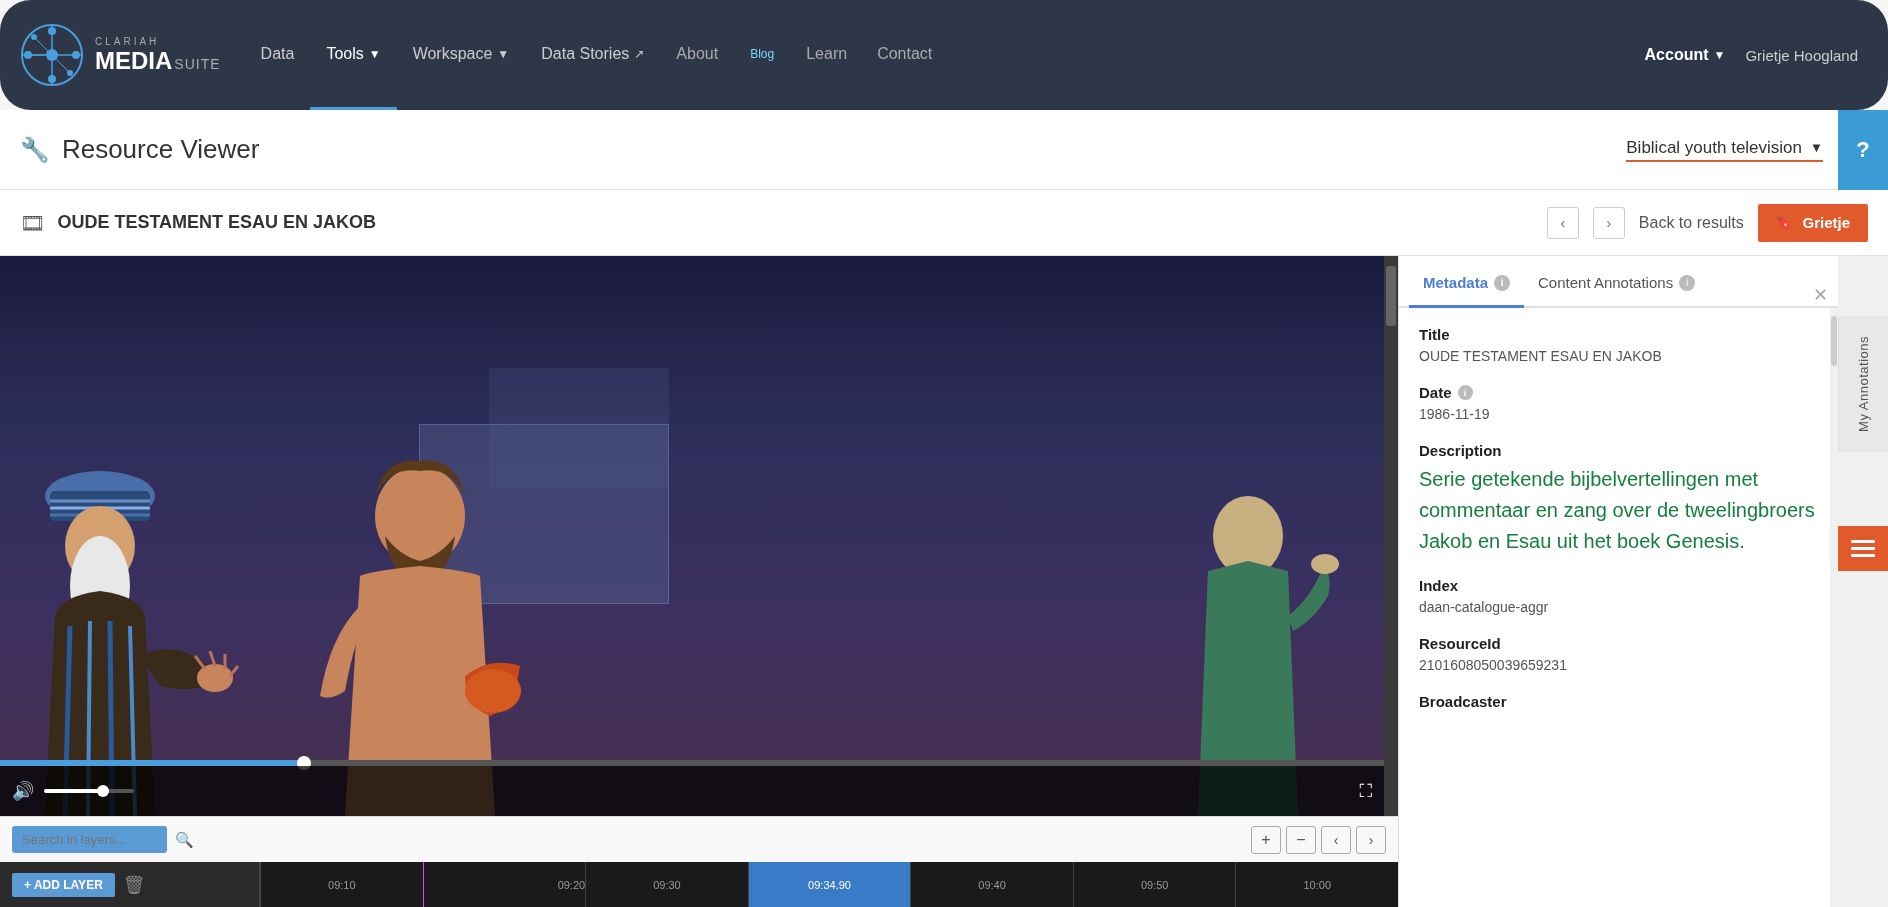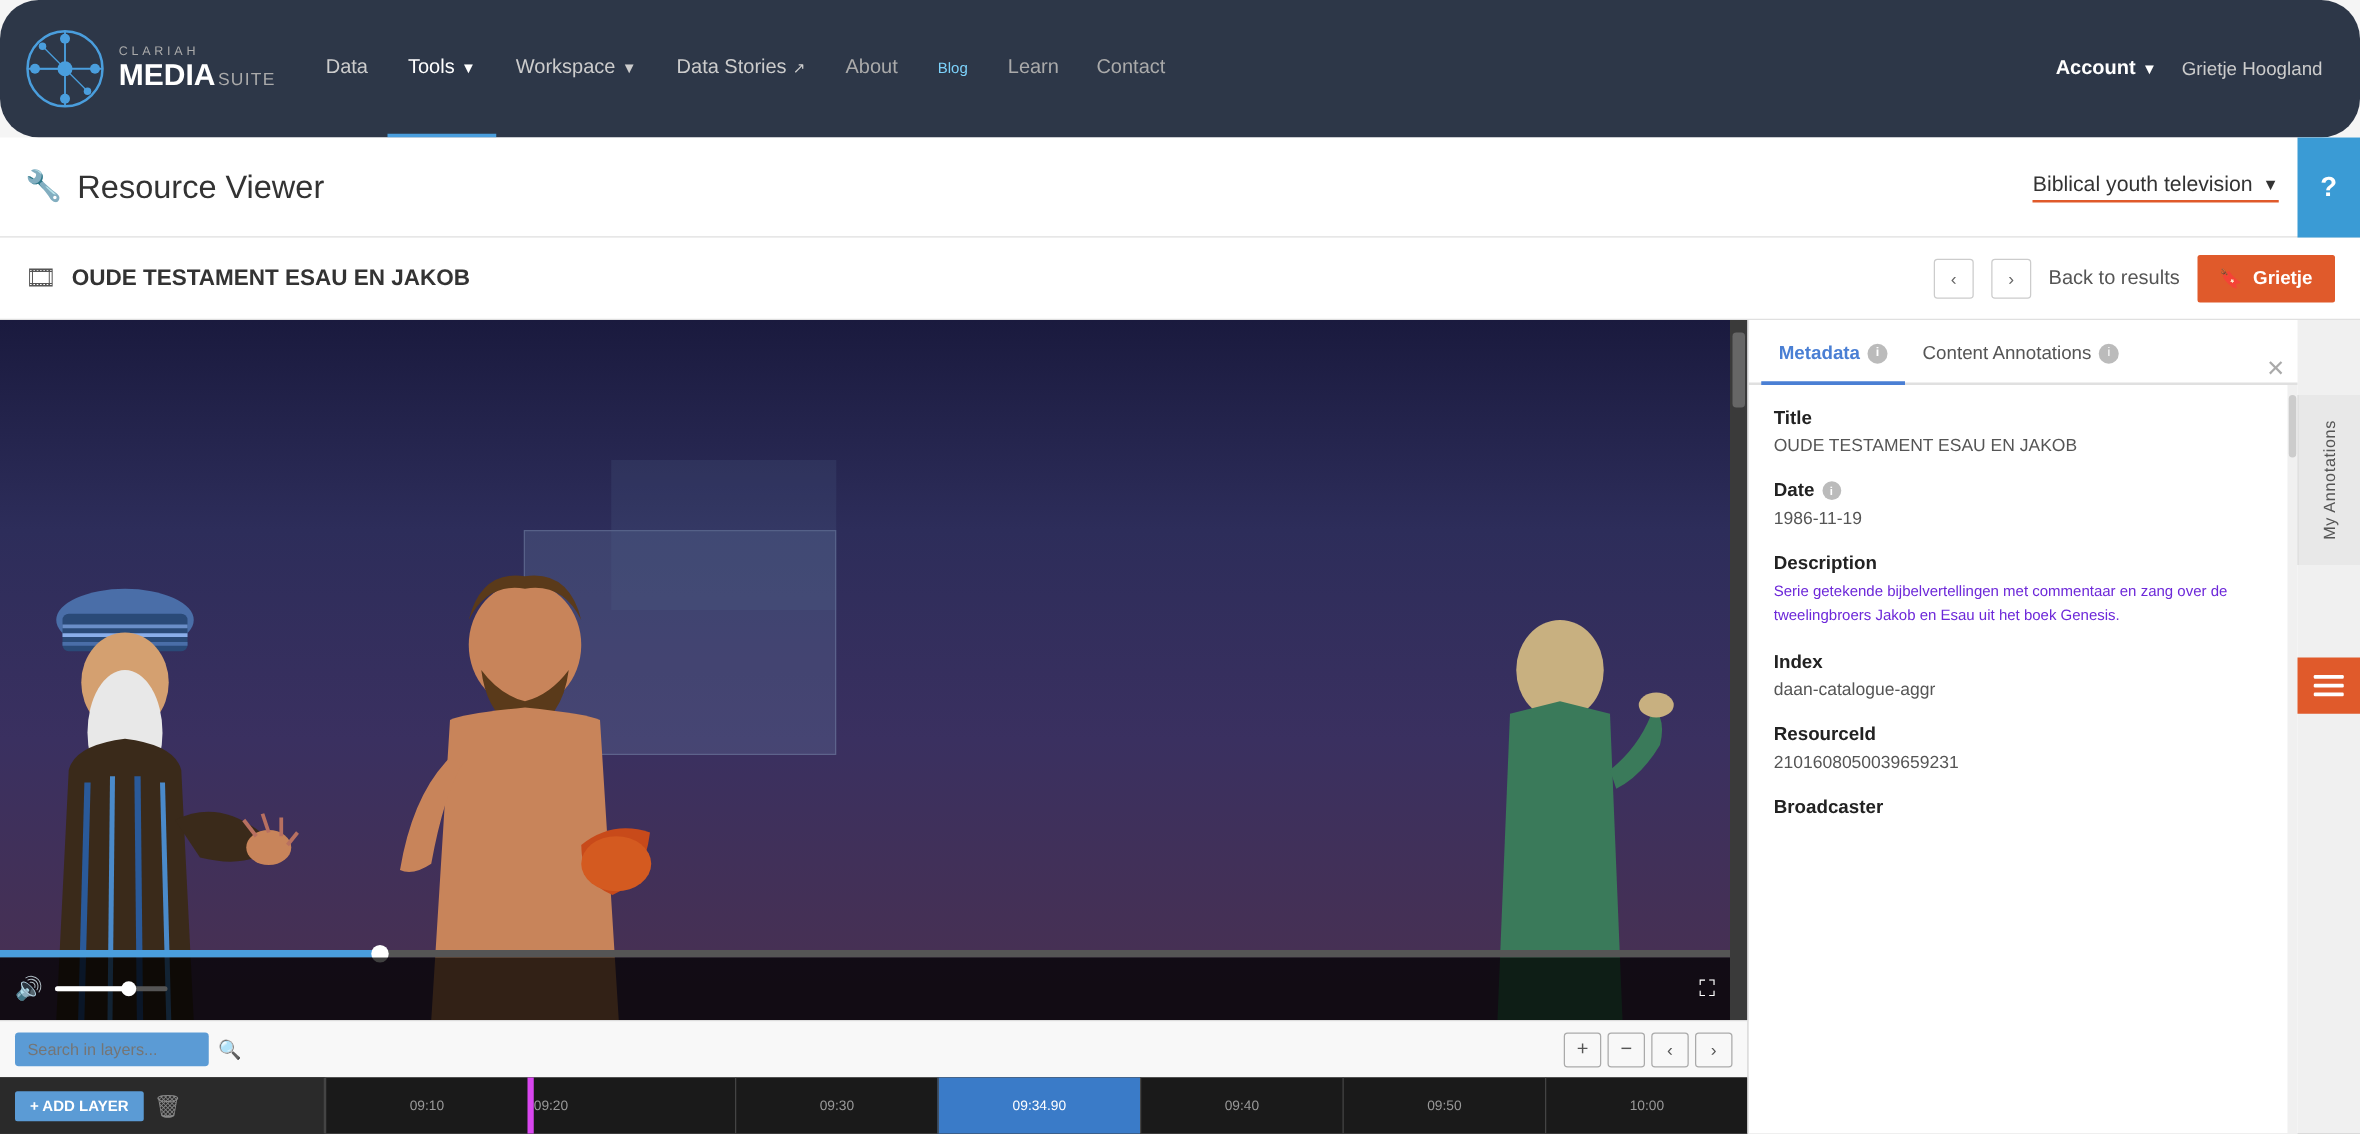--- a/index.html
+++ b/index.html
@@ -208,21 +208,21 @@
         <button style="background:#5b9bd5; color:white; border:none; padding:5px 12px; font-size:12px; font-weight:600; cursor:pointer; border-radius:2px;">
           <span>+ ADD LAYER</span>
         </button>
         <button style="background:none; border:none; cursor:pointer; font-size:18px; color:#888;">🗑</button>
       </div>
 
       <div style="display:flex; flex:1; height:100%;">
         <div style="flex:1; text-align:center; font-size:11px; color:#999; border-left:1px solid #444; display:flex; align-items:center; justify-content:center;">
           <span>09:10</span>
         </div>
-        <div style="flex:1; text-align:center; font-size:11px; color:#999; border-left:5px solid #d946ef; display:flex; align-items:center; justify-content:flex-start;">
+        <div style="flex:1; text-align:center; font-size:11px; color:#999; border-left:1px solid #d946ef; display:flex; align-items:center; justify-content:flex-end;">
           <span>09:20</span>
         </div>
         <div style="flex:1; text-align:center; font-size:11px; color:#999; border-left:1px solid #444; display:flex; align-items:center; justify-content:center;">
           <span>09:30</span>
         </div>
         <div style="flex:1; text-align:center; font-size:11px; color:white; border-left:1px solid #444; background:#3a7bc8; display:flex; align-items:center; justify-content:center;">
           <span>09:34.90</span>
         </div>
         <div style="flex:1; text-align:center; font-size:11px; color:#999; border-left:1px solid #444; display:flex; align-items:center; justify-content:center;">
           <span>09:40</span>
@@ -261,21 +261,21 @@
       <div style="margin-bottom:20px;">
         <div style="font-size:15px; font-weight:700; color:#222; margin-bottom:5px; display:flex; align-items:center; gap:6px;">
           <span>Date</span>
           <span style="width:15px; height:15px; background:#bbb; border-radius:50%; font-size:9px; display:inline-flex; align-items:center; justify-content:center; color:white;">i</span>
         </div>
         <div style="font-size:14px; color:#555;">1986-11-19</div>
       </div>
 
       <div style="margin-bottom:20px;">
         <div style="font-size:15px; font-weight:700; color:#222; margin-bottom:5px;">Description</div>
-        <div style="font-size:12px; color:#6d28d9; line-height:1.55;">Serie getekende bijbelvertellingen met commentaar en zang over de tweelingbroers Jakob en Esau uit het boek Genesis.</div>
+        <div style="font-size:20px; color:#15803d; line-height:1.55;">Serie getekende bijbelvertellingen met commentaar en zang over de tweelingbroers Jakob en Esau uit het boek Genesis.</div>
       </div>
 
       <div style="margin-bottom:20px;">
         <div style="font-size:15px; font-weight:700; color:#222; margin-bottom:5px;">Index</div>
         <div style="font-size:14px; color:#555;">daan-catalogue-aggr</div>
       </div>
 
       <div style="margin-bottom:20px;">
         <div style="font-size:15px; font-weight:700; color:#222; margin-bottom:5px;">ResourceId</div>
         <div style="font-size:14px; color:#555;">2101608050039659231</div>

